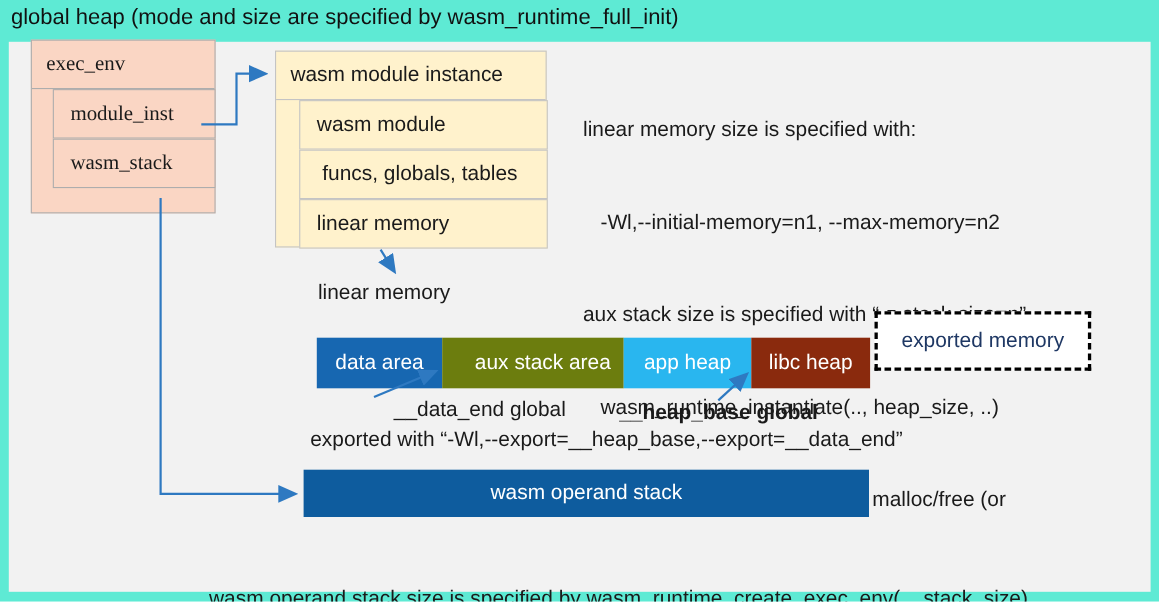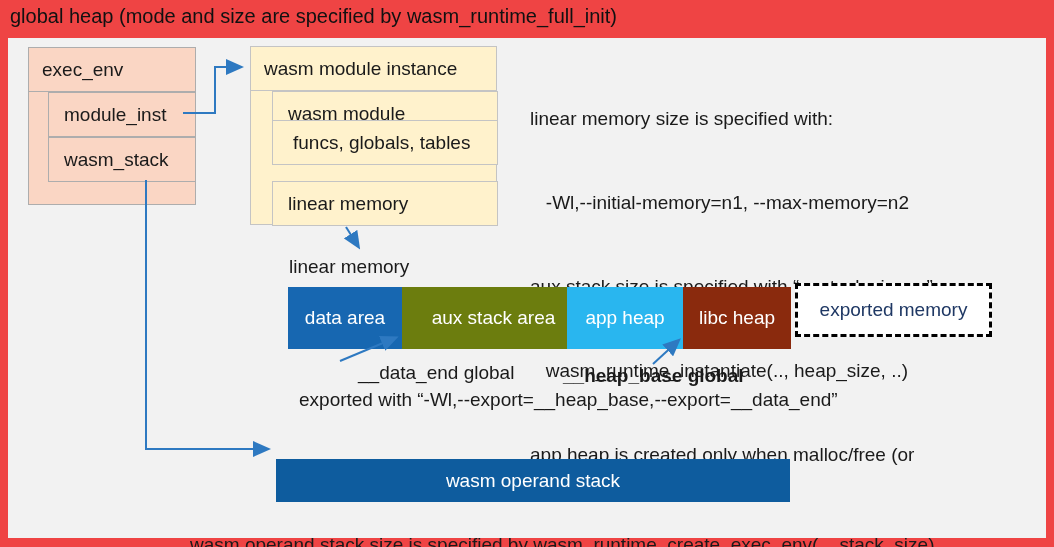--- a/index.html
+++ b/index.html
@@ -3,21 +3,21 @@
 <meta charset="utf-8">
 <style>
   * { margin: 0; padding: 0; box-sizing: border-box; }
   html, body { background: #ffffff; }
   body { font-family: "Liberation Sans", sans-serif; color: #1a1a1a; }
 
   .canvas {
     position: relative;
     width: 1054px;
     height: 547px;
-    background: #ef4444;
+    background: #5eead4;
     overflow: hidden;
   }
 
   .page-title {
     position: absolute;
     left: 10px; top: 5px;
     font-size: 20px;
     color: #111111;
     white-space: pre;
   }
@@ -34,67 +34,67 @@
   .struct-box .box-header {
     position: absolute; left: 0; top: 0; right: 0; height: 44px;
     border-bottom: 1px solid #ADADAD;
     display: flex; align-items: center; padding-left: 13px;
   }
   .struct-box .box-row {
     position: absolute; border: 1px solid #ADADAD;
     display: flex; align-items: center; padding-left: 15px;
   }
 
-  .exec-env { left: 28px; top: 47px; width: 168px; height: 158px; background: #FAD6C4; }
+  .exec-env { left: 28px; top: 36px; width: 168px; height: 158px; background: #FAD6C4; font-family: Liberation Serif, serif; }
   .exec-env .box-row { left: 19px; width: 148px; height: 45px; background: #FAD6C4; }
   .exec-env .row-0 { top: 44px; }
   .exec-env .row-1 { top: 89px; }
 
   .module-instance { left: 250px; top: 46px; width: 247px; height: 179px; background: #FFF2CC; border-color: #C4C4C4; }
   .module-instance .box-header { border-color: #C4C4C4; }
   .module-instance .box-row { left: 21px; width: 226px; height: 45px; background: #FFF2CC; border-color: #C4C4C4; }
   .module-instance .row-0 { top: 44px; }
-  .module-instance .row-1 { top: 73px; padding-left: 20px; }
+  .module-instance .row-1 { top: 89px; padding-left: 20px; }
   .module-instance .row-2 { top: 134px; }
 
   
   .notes {
     position: absolute; left: 530px; top: 49px;
     font-size: 19px; line-height: 28px; white-space: pre;
   }
 
   
   .lm-label { position: absolute; left: 289px; top: 256px; font-size: 19px; }
   .lm-bar { position: absolute; left: 288px; top: 287px; height: 46px; display: flex; }
   .lm-seg {
-    height: 62px; display: flex; align-items: center; justify-content: center;
-    color: #ffffff; font-size: 19px; white-space: nowrap;
+    height: 46px; display: flex; align-items: center; justify-content: center;
+    color: #ffffff; font-size: 19px; white-space: nowrap; margin-top: 20px;
   }
   .seg-data   { width: 114px; background: #1767B1; }
   .seg-aux    { width: 165px; background: #6C7D0E; padding-left: 18px; }
   .seg-app    { width: 116px; background: #29B6EF; }
   .seg-libc   { width: 108px; background: #8A2A0D; }
   .seg-enlarged {
     position: absolute; left: 795px; top: 283px; width: 197px; height: 54px;
     background: #ffffff; border: 3px dashed #000000;
     display: flex; align-items: center; justify-content: center;
     color: #1F3864; font-size: 19px;
   }
 
   
   .ann { position: absolute; font-size: 19px; white-space: pre; }
   .ann-data-end  { left: 318px; top: 362px; margin-left: 40px; }
   .ann-heap-base { left: 563px; top: 365px; font-weight: bold; }
-  .ann-exported  { left: 299px; top: 389px; }
+  .ann-exported  { left: 282px; top: 389px; }
 
   
   .operand-bar {
     position: absolute; left: 276px; top: 427px; width: 514px; height: 43px;
     background: #0E5C9E; color: #ffffff; font-size: 19px;
-    display: flex; align-items: center; justify-content: center; margin-top: 32px;
+    display: flex; align-items: center; justify-content: center;
   }
 
   .footer {
     position: absolute; left: 190px; top: 477px;
     font-size: 19px; line-height: 27px; white-space: pre;
   }
 
   .arrows { position: absolute; left: 0; top: 0; pointer-events: none; }
 </style>
 </head>

